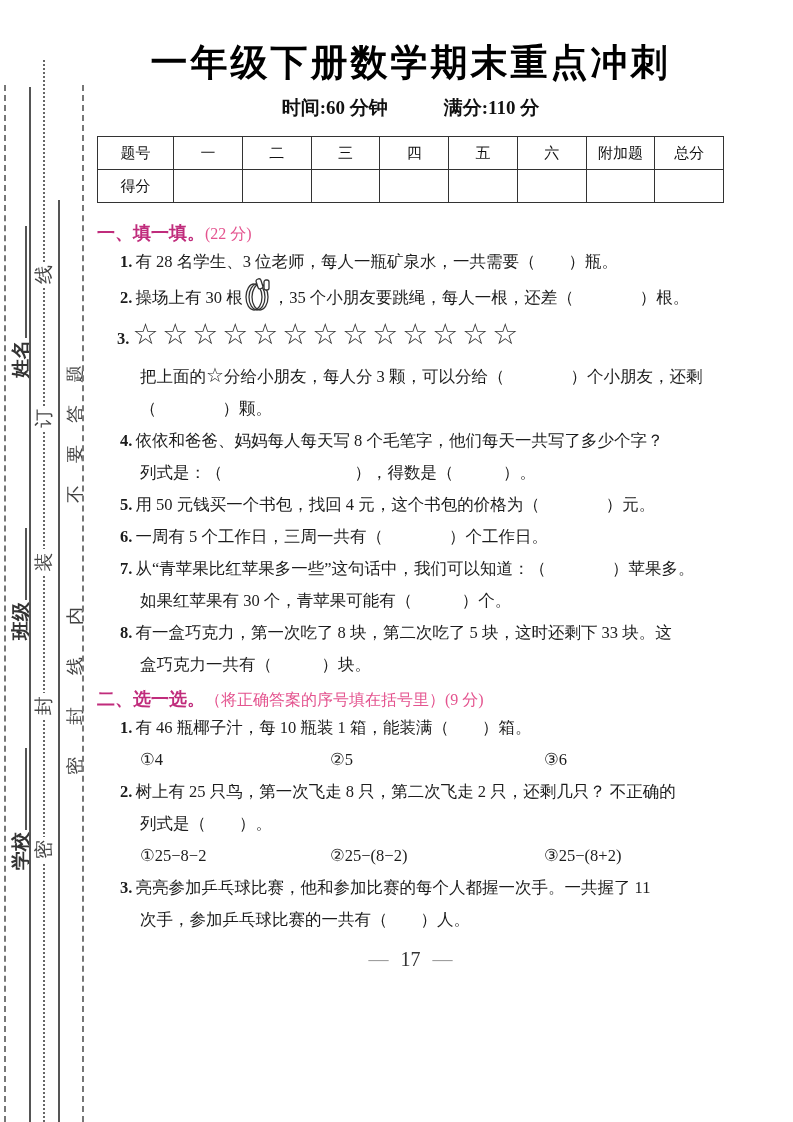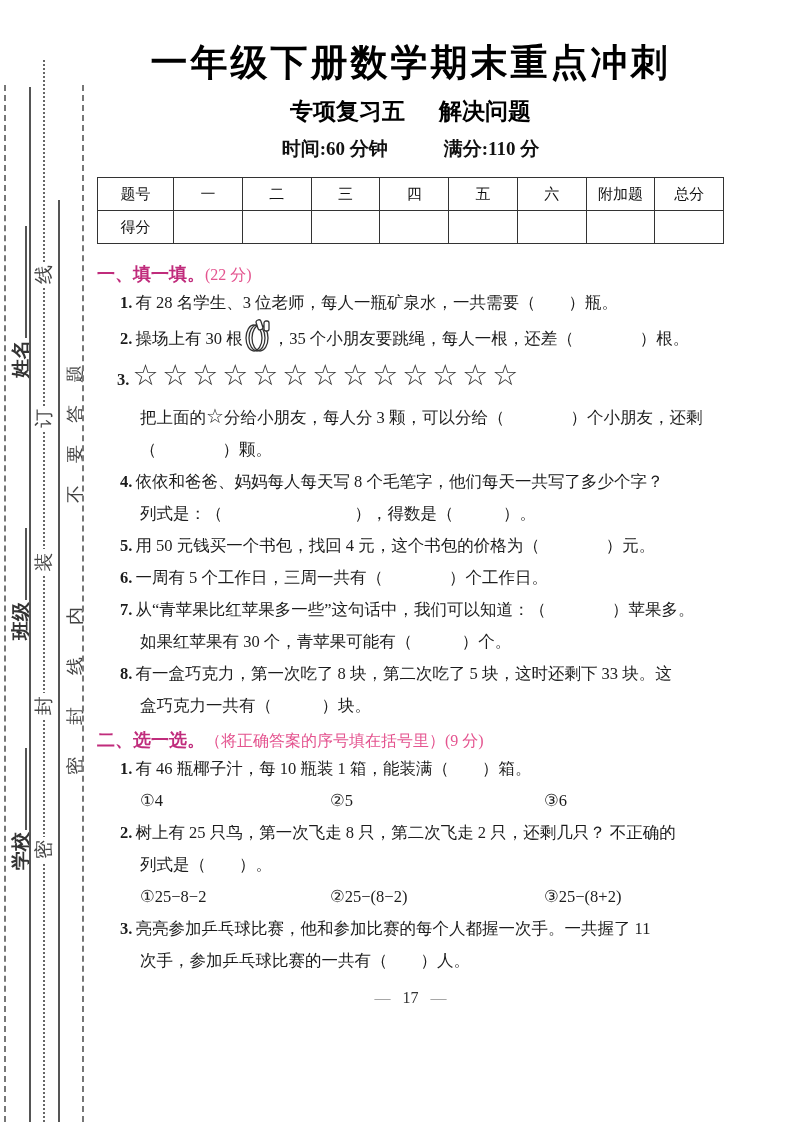--- a/index.html
+++ b/index.html
@@ -47,21 +47,21 @@
   .line{padding-left:43px;line-height:32px;}
   .qfirst{text-indent:-20px;}
   .qnum{font-weight:bold;padding-right:3px;}
   .stars-line{padding-left:40px;line-height:40px;}
   .stars{font-size:29px;letter-spacing:4px;color:#333;}
   .inline-star{font-size:20px;}
   .opt-row .opt{display:inline-block;}
   .opt-row .opt:nth-child(1){width:190px;}
   .opt-row .opt:nth-child(2){width:214px;}
   .rope-icon{vertical-align:-9px;margin:0 1px;}
-  .footer{margin-top:12px;text-align:center;font-size:16px;color:#333;}
+  .footer{margin-top:12px;text-align:center;font-size:20px;color:#333;}
   .footer .dash{color:#999;padding:0 12px;}
 </style>
 </head>
 <body>
 
 <div class="page">
 
   <div class="vline vl-dash-outer"></div>
 
   <div class="side-field sf-name">
@@ -91,23 +91,20 @@
     <span class="seal-g1">密封线内</span>
     <span class="seal-g2">不要答题</span>
   </div>
 
   <div class="vline vl-dash-inner"></div>
 
   <div class="content">
 
     <div class="title">一年级下册数学期末重点冲刺</div>
 
-    <div class="subtitle">
-      <span>专项复习五</span><span class="gap"></span><span>解决问题</span>
-    </div>
 
     <div class="meta">
       <span>时间:60 分钟</span><span class="gap"></span><span>满分:110 分</span>
     </div>
 
     <table class="score">
       <tbody>
           <tr>
         <td>题号</td>
         <td>一</td>

